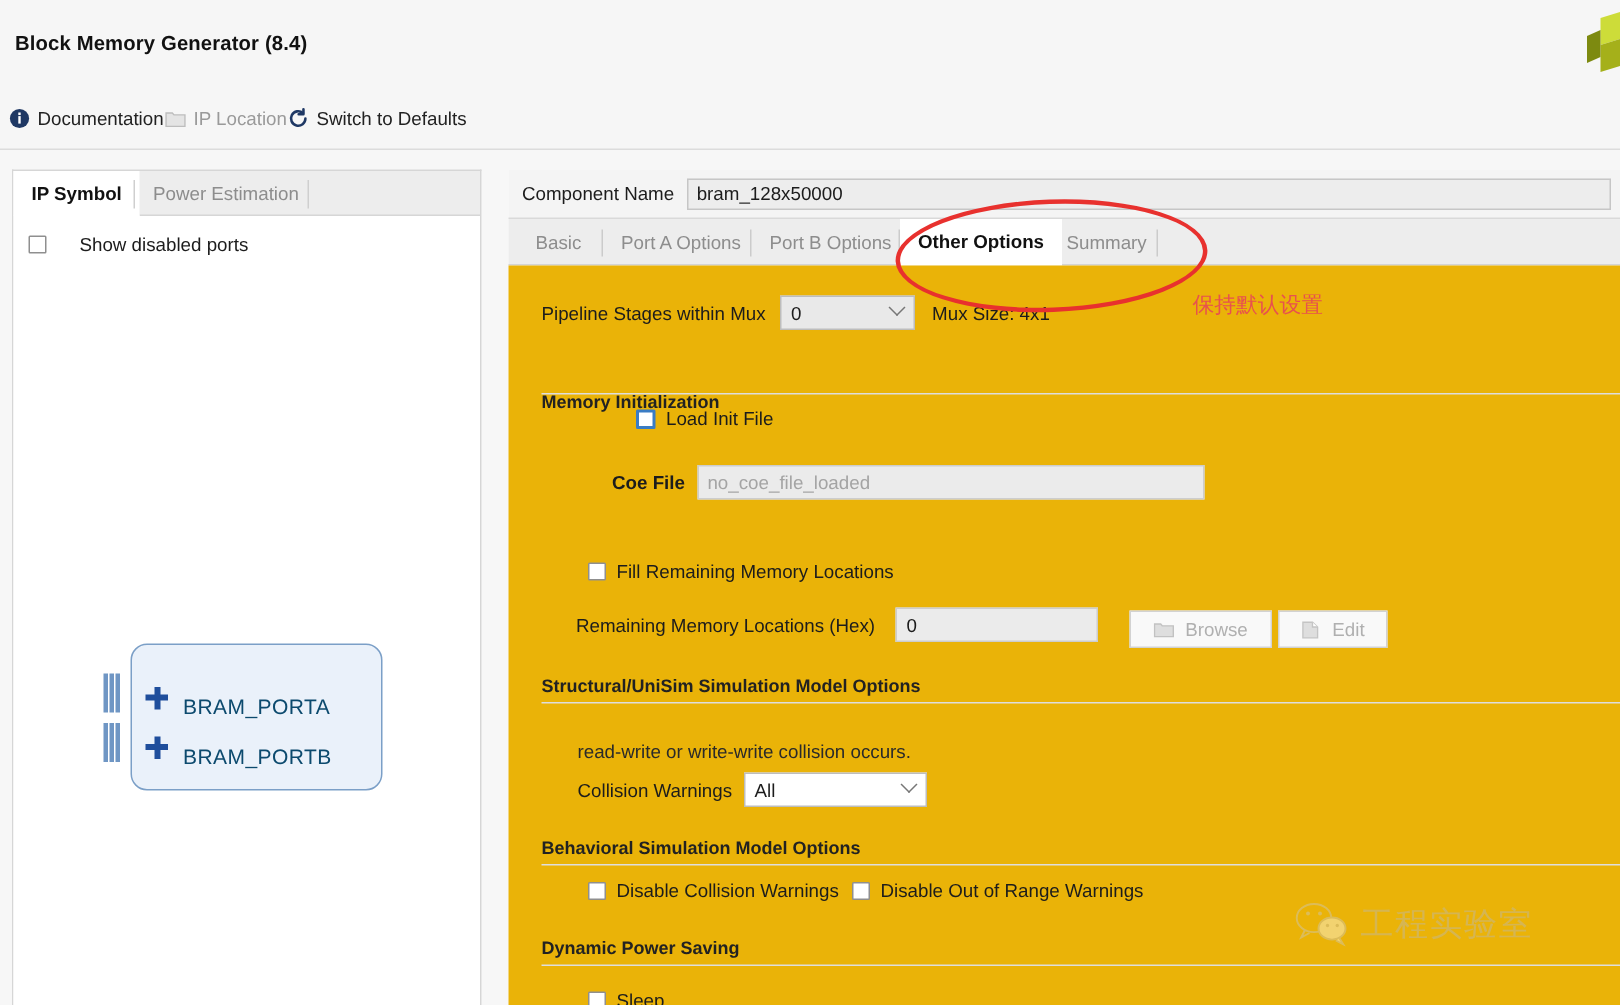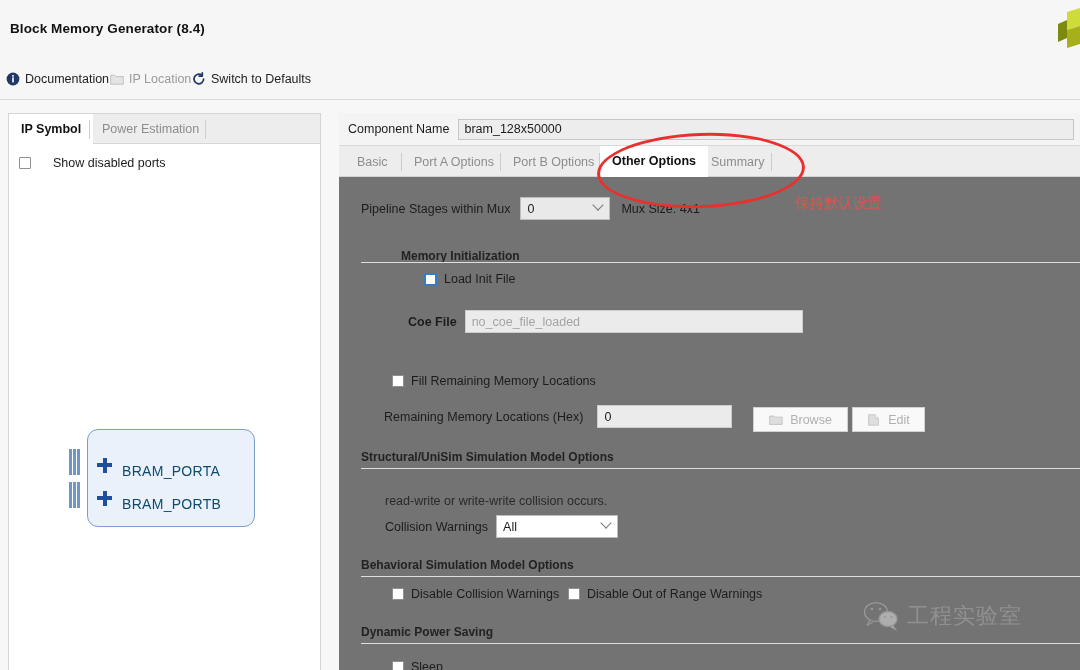--- a/index.html
+++ b/index.html
@@ -102,21 +102,21 @@
     background:#ededed; border-bottom:1px solid #d4d4d4;
   }
   .tab {
     position:absolute; top:0; height:31px; display:flex; align-items:center;
     padding:0 12px; font-size:12.5px; white-space:nowrap;
   }
   .tab.inactive { color:#8d8d8d; }
   .tab.active { background:#ffffff; color:#111; font-weight:bold; border-bottom:1px solid #ffffff; }
   .tabdiv { position:absolute; top:7px; width:1px; height:18px; background:#cbcbcb; }
 
-  .pane { position:absolute; left:0; top:64px; width:741px; height:493px; background:#737373; }
+  .pane { position:absolute; left:0; top:64px; width:741px; height:493px; background:#eab308; }
 
   .row { position:absolute; display:flex; align-items:center; }
   .lbl { font-size:12.5px; color:#1c1c1c; white-space:nowrap; }
 
   .sel {
     position:relative; height:23px; display:flex; align-items:center;
     border:1px solid #bdbdbd; font-size:12.5px; color:#1c1c1c; padding-left:6px;
   }
   .sel.gray { background:#e9e9e9; }
   .sel.white { background:#ffffff; }
@@ -291,21 +291,21 @@
 
       <div class="row" style="left:22px; top:20px;">
         <span class="lbl">Pipeline Stages within Mux</span>
         <span class="sel gray" style="width:90px; margin-left:10px;">
           <span>0</span>
           <i class="chev"></i>
         </span>
         <span class="lbl" style="margin-left:11px;">Mux Size: 4x1</span>
       </div>
 
-      <div class="sect-title" style="left:22px; top:72px;margin-left:40px;">Memory Initialization</div>
+      <div class="sect-title" style="left:22px; top:84px;">Memory Initialization</div>
       <div class="sect-rule" style="left:22px; top:85px; width:719px;"></div>
 
       <div class="row" style="left:53px; top:95px;padding-left:32px;">
         <span class="cbx focus"></span>
         <span class="lbl" style="margin-left:7px;">Load Init File</span>
       </div>
 
       <div class="row" style="left:69px; top:133px;">
         <span class="lbl" style="font-weight:bold;">Coe File</span>
         <span class="txtinput ph" style="width:338px; margin-left:8px;">no_coe_file_loaded</span>

